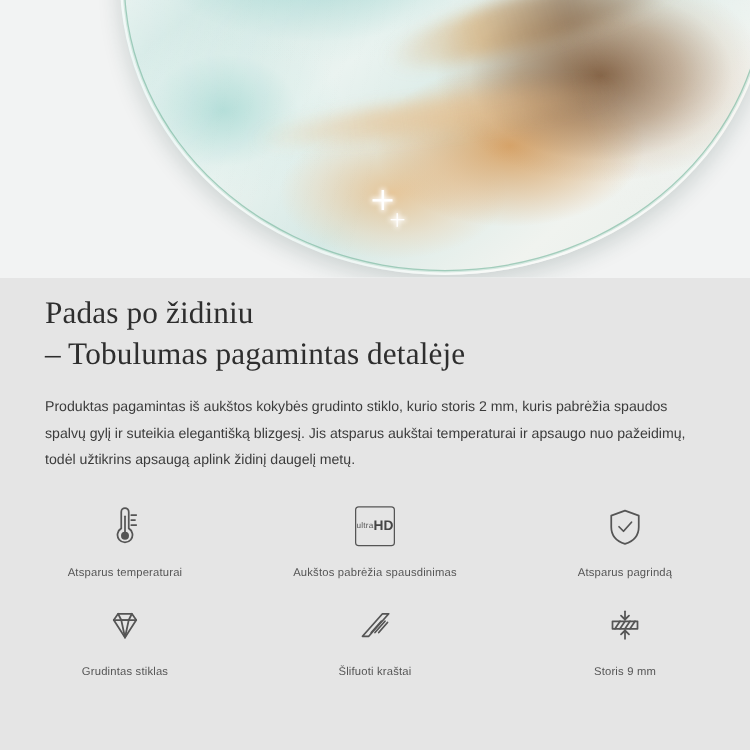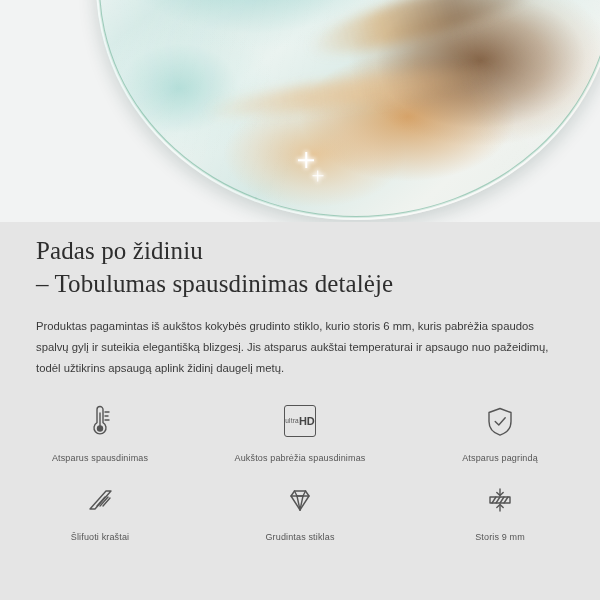--- a/index.html
+++ b/index.html
@@ -233,41 +233,41 @@
       <div class="board-edge-green"></div>
       <div class="board-edge"></div>
     </div>
     <div class="sparkle sparkle-a"></div>
     <div class="sparkle sparkle-b"></div>
   </div>
 
   <div class="content">
     <h1 class="headline">
       <span class="headline-line">Padas po židiniu</span>
-      <span class="headline-line">– Tobulumas spausdinimas detalėje</span>
+      <span class="headline-line">– Tobulumas pagamintas detalėje</span>
     </h1>
-    <p class="body-copy">Produktas pagamintas iš aukštos kokybės grudinto stiklo, kurio storis 6 mm, kuris pabrėžia spaudos spalvų gylį ir suteikia elegantišką blizgesį. Jis atsparus aukštai temperaturai ir apsaugo nuo pažeidimų, todėl užtikrins apsaugą aplink židinį daugelį metų.</p>
+    <p class="body-copy">Produktas pagamintas iš aukštos kokybės grudinto stiklo, kurio storis 2 mm, kuris pabrėžia spaudos spalvų gylį ir suteikia elegantišką blizgesį. Jis atsparus aukštai temperaturai ir apsaugo nuo pažeidimų, todėl užtikrins apsaugą aplink židinį daugelį metų.</p>
   </div>
 
   <div class="features">
 
     <div class="feature-row">
 
       <div class="feature">
         <div class="feature-icon">
           <svg width="44" height="44" viewBox="0 0 44 44" fill="none" stroke="#555555" stroke-width="1.4" stroke-linecap="round" stroke-linejoin="round">
             <path d="M19 10.5a3 3 0 0 1 6 0v13.2a6 6 0 1 1-6 0z"></path>
             <line x1="22" y1="14" x2="22" y2="27"></line>
             <circle cx="22" cy="29.5" r="3.2" fill="#555555" stroke="none"></circle>
             <line x1="27" y1="13" x2="31" y2="13"></line>
             <line x1="27" y1="17" x2="30" y2="17"></line>
             <line x1="27" y1="21" x2="31" y2="21"></line>
           </svg>
         </div>
-        <div class="feature-label">Atsparus spausdinimas</div>
+        <div class="feature-label">Atsparus temperaturai</div>
       </div>
 
       <div class="feature">
         <div class="feature-icon">
           <div class="uhd-box">
             <span class="uhd-top">ultra</span>
             <span class="uhd-bottom">HD</span>
           </div>
         </div>
         <div class="feature-label">Aukštos pabrėžia spausdinimas</div>
@@ -279,46 +279,46 @@
             <path d="M22 9.5l11 4v9c0 7-4.8 11.6-11 13.6C15.8 34.1 11 29.5 11 22.5v-9z"></path>
             <polyline points="17.2,22.4 20.8,26 27.2,18.8"></polyline>
           </svg>
         </div>
         <div class="feature-label">Atsparus pagrindą</div>
       </div>
 
     </div>
 
     <div class="feature-row">
-
-      <div class="feature">
-        <div class="feature-icon">
-          <svg width="44" height="44" viewBox="0 0 44 44" fill="none" stroke="#555555" stroke-width="1.4" stroke-linecap="round" stroke-linejoin="round">
-            <path d="M12 31 L28 13 L33 13 L17 31 Z"></path>
-            <line x1="19" y1="28" x2="27" y2="19"></line>
-            <line x1="22" y1="28" x2="30" y2="19"></line>
-            <line x1="25" y1="28" x2="32" y2="20"></line>
-          </svg>
-        </div>
-        <div class="feature-label">Šlifuoti kraštai</div>
-      </div>
 
       <div class="feature">
         <div class="feature-icon">
           <svg width="44" height="44" viewBox="0 0 44 44" fill="none" stroke="#555555" stroke-width="1.4" stroke-linecap="round" stroke-linejoin="round">
             <polygon points="13,18 31,18 22,32"></polygon>
             <polyline points="13,18 16.5,13 27.5,13 31,18"></polyline>
             <line x1="16.5" y1="13" x2="19" y2="18"></line>
             <line x1="27.5" y1="13" x2="25" y2="18"></line>
             <line x1="19" y1="18" x2="22" y2="32"></line>
             <line x1="25" y1="18" x2="22" y2="32"></line>
             <line x1="19" y1="18" x2="25" y2="18"></line>
           </svg>
         </div>
         <div class="feature-label">Grudintas stiklas</div>
+      </div>
+
+      <div class="feature">
+        <div class="feature-icon">
+          <svg width="44" height="44" viewBox="0 0 44 44" fill="none" stroke="#555555" stroke-width="1.4" stroke-linecap="round" stroke-linejoin="round">
+            <path d="M12 31 L28 13 L33 13 L17 31 Z"></path>
+            <line x1="19" y1="28" x2="27" y2="19"></line>
+            <line x1="22" y1="28" x2="30" y2="19"></line>
+            <line x1="25" y1="28" x2="32" y2="20"></line>
+          </svg>
+        </div>
+        <div class="feature-label">Šlifuoti kraštai</div>
       </div>
 
       <div class="feature">
         <div class="feature-icon">
           <svg width="44" height="44" viewBox="0 0 44 44" fill="none" stroke="#555555" stroke-width="1.4" stroke-linecap="round" stroke-linejoin="round">
             <line x1="22" y1="11" x2="22" y2="17"></line>
             <polyline points="18.8,14.5 22,17.6 25.2,14.5"></polyline>
             <rect x="12" y="19" width="20" height="6"></rect>
             <line x1="14" y1="25" x2="18" y2="19"></line>
             <line x1="18" y1="25" x2="22" y2="19"></line>

